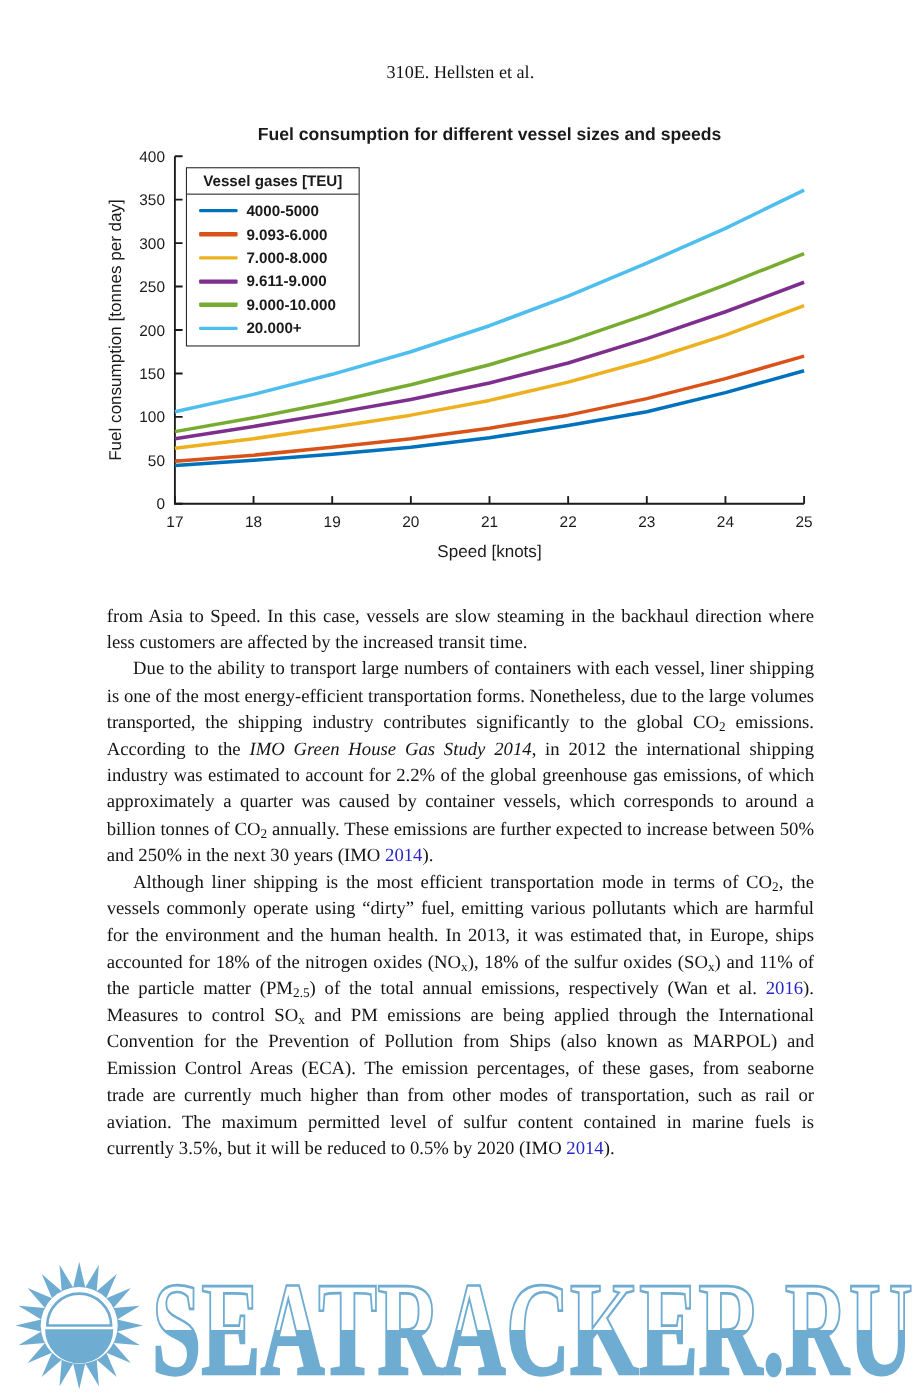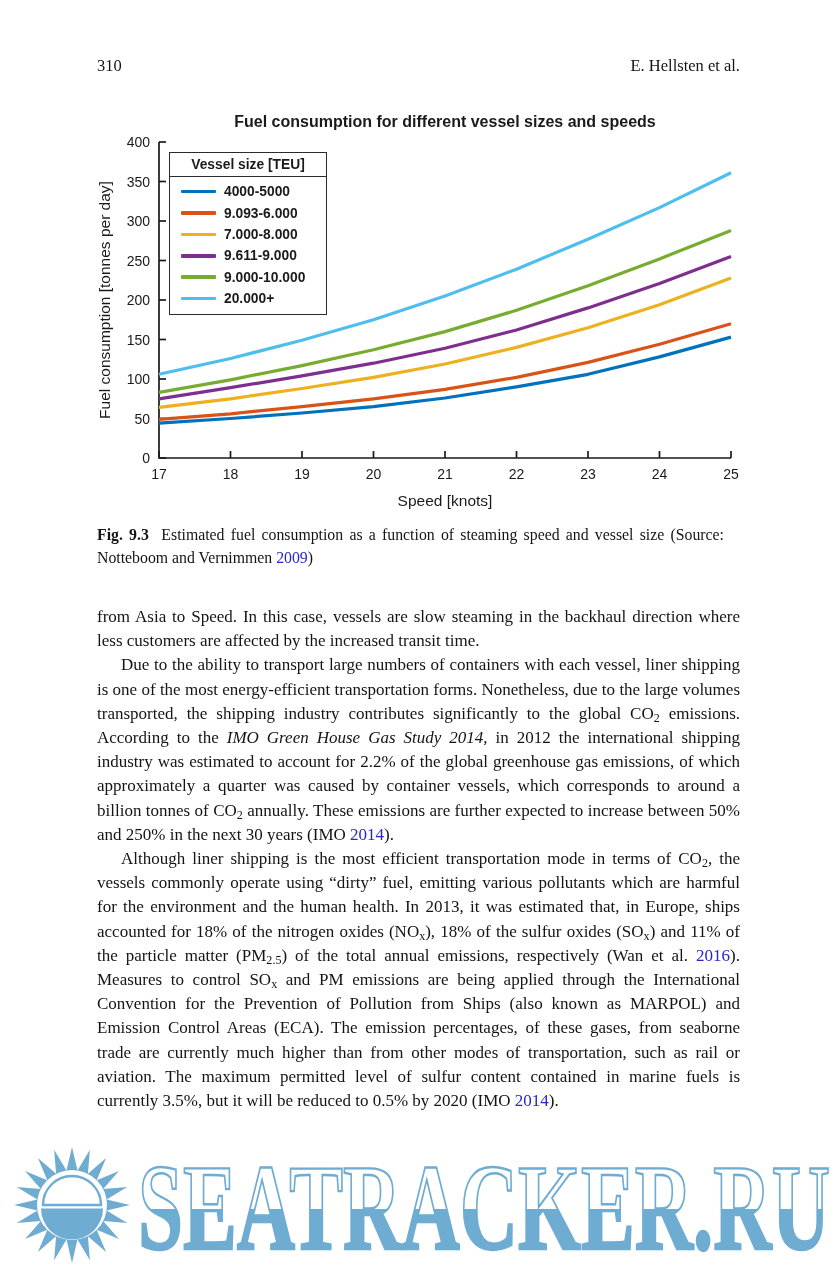--- a/index.html
+++ b/index.html
@@ -1,20 +1,20 @@
 <!DOCTYPE html>
 <html><head>
 <meta charset="utf-8">
 <style>
   html,body{margin:0;padding:0;background:#ffffff;}
   .page{position:relative;width:836px;height:1266px;background:#fff;overflow:hidden;
         box-sizing:border-box;padding:55px 96px 0 97px;
         font-family:"Liberation Serif",serif;color:#141414;}
   
-  .running-header{display:flex;justify-content:space-between;align-items:baseline;
+  .running-header{display:flex;justify-content:center;align-items:baseline;
         font-size:16.5px;line-height:21px;}
   
   .chart-figure{margin:34px 0 0 0;}
   .chart-wrap{position:relative;width:680px;height:402px;}
   #chart-svg{display:block;}
   #chart-svg text{font-family:"Liberation Sans",sans-serif;}
   .chart-title{font-size:16px;font-weight:bold;fill:#1a1a1a;}
   .axis-label{font-size:15.5px;fill:#1a1a1a;}
   .tick-label{font-size:14px;fill:#1a1a1a;}
   .legend{position:absolute;left:72px;top:42px;border:1.5px solid #2b2b2b;background:#fff;
@@ -94,21 +94,21 @@
         <g id="series-layer">
             <polyline points="62.0,313.2 133.5,308.5 205.0,303.0 276.5,296.6 348.0,288.0 419.5,276.9 491.0,264.3 562.5,246.9 634.0,227.1" fill="none" stroke="#0072BD" stroke-width="3.2" stroke-linejoin="round"></polyline>
             <polyline points="62.0,309.3 133.5,303.8 205.0,296.6 276.5,288.8 348.0,279.3 419.5,267.4 491.0,252.4 562.5,234.2 634.0,213.7" fill="none" stroke="#D95319" stroke-width="3.2" stroke-linejoin="round"></polyline>
             <polyline points="62.0,297.4 133.5,288.8 205.0,278.5 276.5,267.4 348.0,254.0 419.5,237.4 491.0,217.7 562.5,194.7 634.0,167.9" fill="none" stroke="#EDB120" stroke-width="3.2" stroke-linejoin="round"></polyline>
             <polyline points="62.0,288.8 133.5,277.7 205.0,265.8 276.5,253.2 348.0,238.2 419.5,220.0 491.0,197.9 562.5,173.4 634.0,146.6" fill="none" stroke="#7E2F8E" stroke-width="3.2" stroke-linejoin="round"></polyline>
             <polyline points="62.0,282.4 133.5,269.8 205.0,255.6 276.5,239.8 348.0,221.6 419.5,200.3 491.0,175.8 562.5,148.9 634.0,120.5" fill="none" stroke="#77AC30" stroke-width="3.2" stroke-linejoin="round"></polyline>
             <polyline points="62.0,264.3 133.5,248.5 205.0,230.3 276.5,209.8 348.0,186.1 419.5,159.2 491.0,129.2 562.5,97.6 634.0,62.8" fill="none" stroke="#4DBEEE" stroke-width="3.2" stroke-linejoin="round"></polyline>
           </g>
       </svg>
       <div class="legend" id="chart-legend">
-        <div class="legend-title">Vessel size [TEU]</div>
+        <div class="legend-title">Vessel gases [TEU]</div>
         <div class="legend-rows" id="legend-rows">
             <div class="legend-row">
               <span class="legend-swatch" style="background: rgb(0, 114, 189);"></span>
               <span class="legend-label">4000-5000</span>
             </div>
             <div class="legend-row">
               <span class="legend-swatch" style="background: rgb(217, 83, 25);"></span>
               <span class="legend-label">9.093-6.000</span>
             </div>
             <div class="legend-row">
@@ -123,21 +123,20 @@
               <span class="legend-swatch" style="background: rgb(119, 172, 48);"></span>
               <span class="legend-label">9.000-10.000</span>
             </div>
             <div class="legend-row">
               <span class="legend-swatch" style="background: rgb(77, 190, 238);"></span>
               <span class="legend-label">20.000+</span>
             </div>
           </div>
       </div>
     </div>
-    <figcaption class="caption"><b>Fig. 9.3</b><span>&nbsp; Estimated fuel consumption as a function of steaming speed and vessel size (Source: Notteboom and Vernimmen </span><a href="#" class="ref-link">2009</a><span>)</span></figcaption>
   </figure>
 
   <main class="body-text">
     <p><span>from Asia to Speed. In this case, vessels are slow steaming in the backhaul direction where less customers are affected by the increased transit time.</span></p>
     <p class="indent"><span>Due to the ability to transport large numbers of containers with each vessel, liner shipping is one of the most energy-efficient transportation forms. Nonetheless, due to the large volumes transported, the shipping industry contributes significantly to the global CO</span><sub>2</sub><span> emissions. According to the </span><i>IMO Green House Gas Study 2014</i><span>, in 2012 the international shipping industry was estimated to account for 2.2% of the global greenhouse gas emissions, of which approximately a quarter was caused by container vessels, which corresponds to around a billion tonnes of CO</span><sub>2</sub><span> annually. These emissions are further expected to increase between 50% and 250% in the next 30 years (IMO </span><a href="#" class="ref-link">2014</a><span>).</span></p>
     <p class="indent"><span>Although liner shipping is the most efficient transportation mode in terms of CO</span><sub>2</sub><span>, the vessels commonly operate using “dirty” fuel, emitting various pollutants which are harmful for the environment and the human health. In 2013, it was estimated that, in Europe, ships accounted for 18% of the nitrogen oxides (NO</span><sub>x</sub><span>), 18% of the sulfur oxides (SO</span><sub>x</sub><span>) and 11% of the particle matter (PM</span><sub>2.5</sub><span>) of the total annual emissions, respectively (Wan et al. </span><a href="#" class="ref-link">2016</a><span>). Measures to control SO</span><sub>x</sub><span> and PM emissions are being applied through the International Convention for the Prevention of Pollution from Ships (also known as MARPOL) and Emission Control Areas (ECA). The emission percentages, of these gases, from seaborne trade are currently much higher than from other modes of transportation, such as rail or aviation. The maximum permitted level of sulfur content contained in marine fuels is currently 3.5%, but it will be reduced to 0.5% by 2020 (IMO </span><a href="#" class="ref-link">2014</a><span>).</span></p>
   </main>
 
   <div class="watermark">
     <svg width="836" height="124" viewBox="0 0 836 124">

